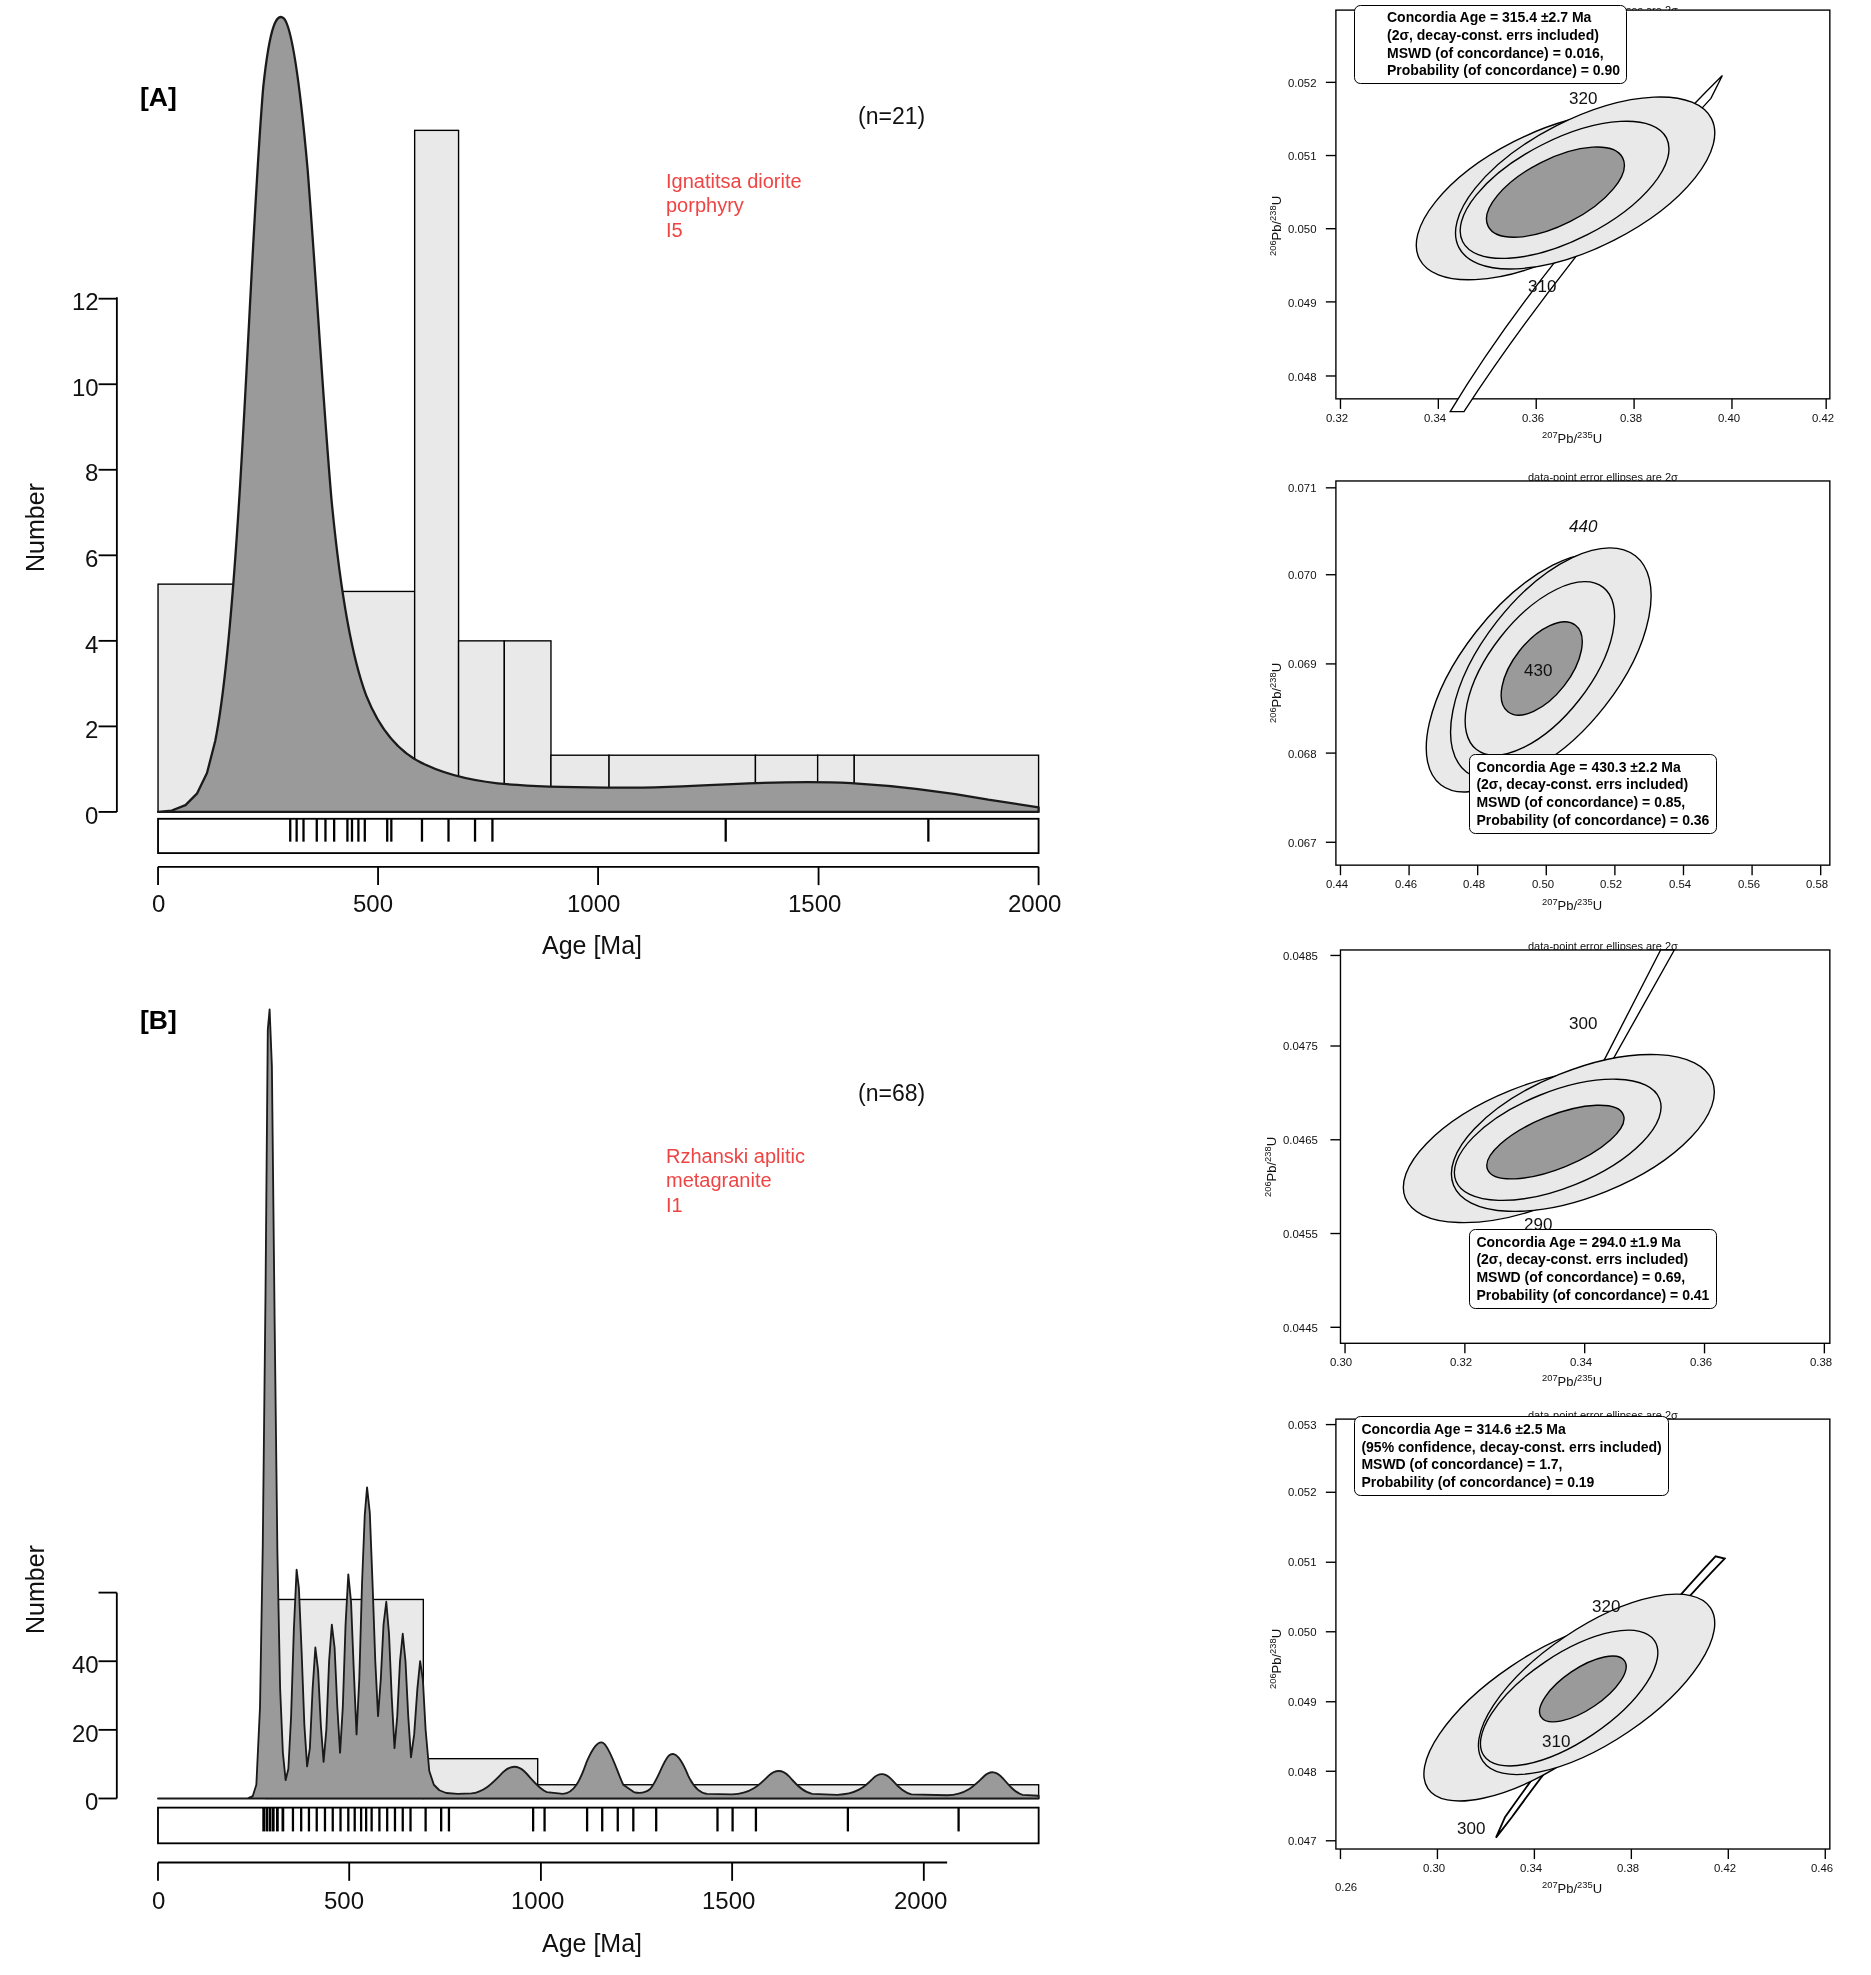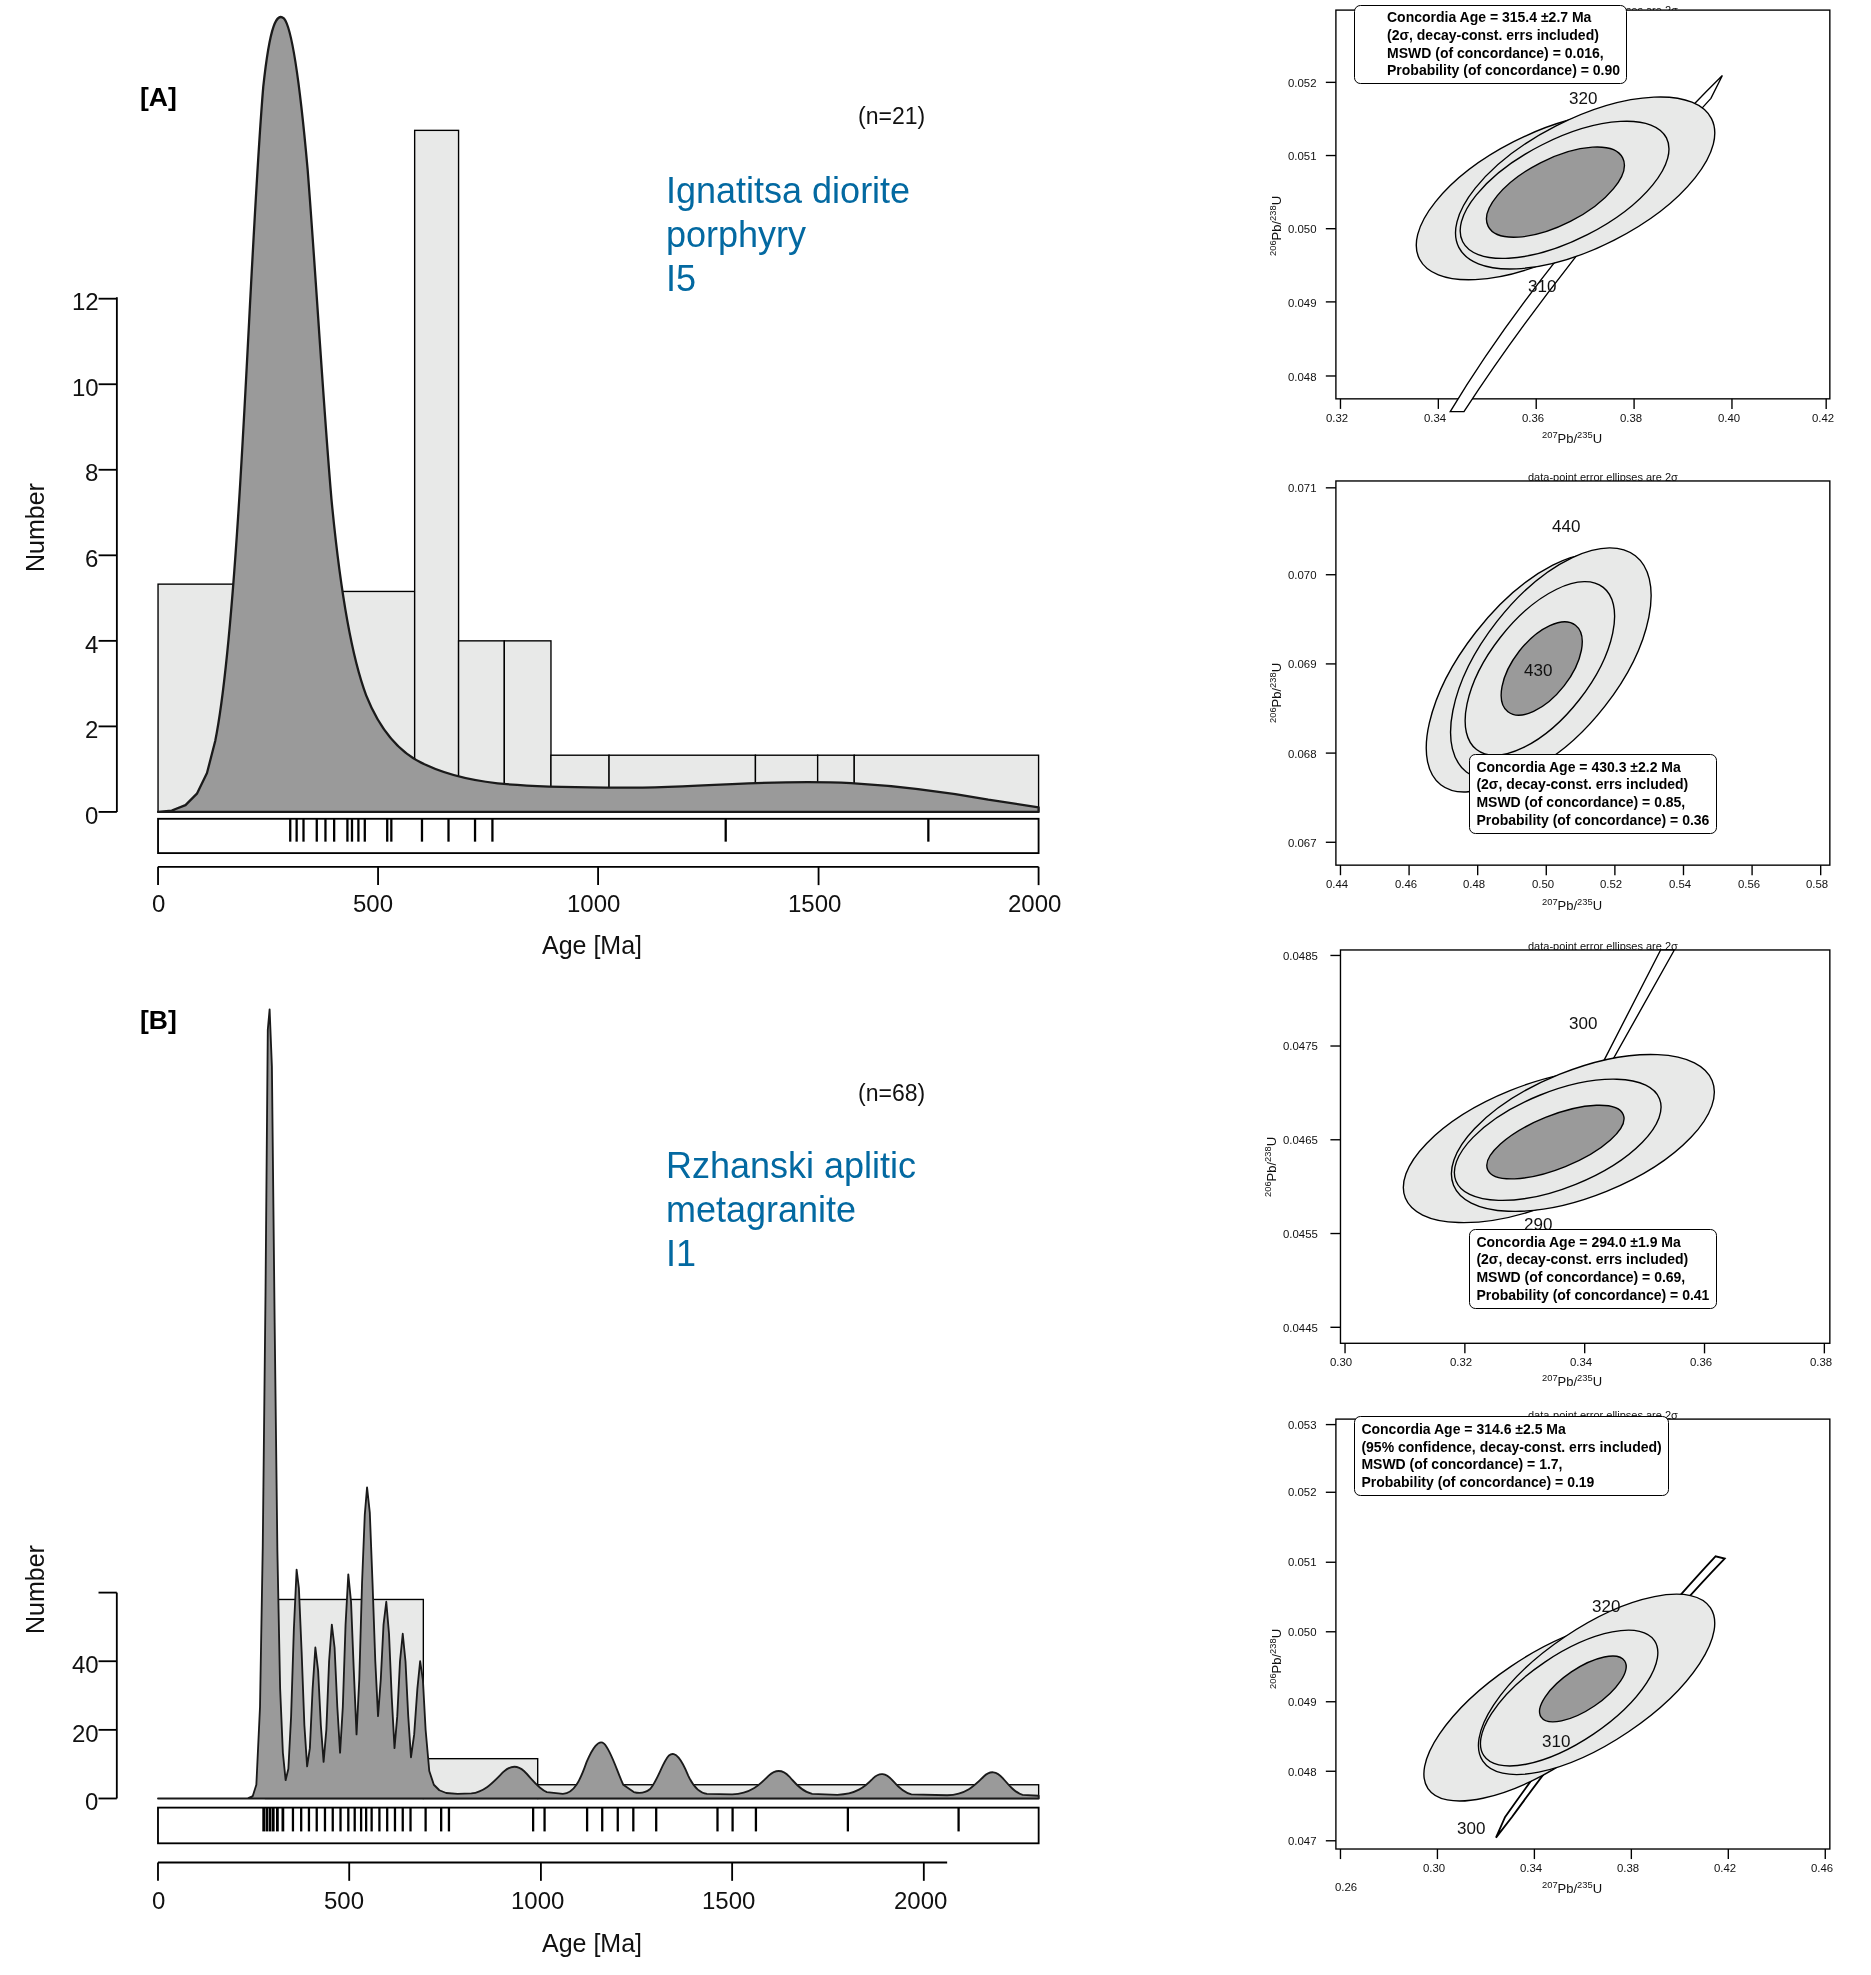--- a/index.html
+++ b/index.html
@@ -10,21 +10,21 @@
     position:relative;
     overflow:hidden;
   }
   .fig { position:absolute; inset:0; }
 
   
   .panel { position:absolute; }
   .panel-label {
     font-weight:bold; font-size:26.5px; color:#000;
   }
-  .sample-name { font-size:36px; line-height:1.22; color:#0369a1; }
+  .sample-name { font-size:20px; line-height:1.22; color:#ef4444; }
   .n-label { font-size:23px; color:#111; }
   .axis-title { font-size:25px; color:#111; }
   .axis-title.vert {
     transform:rotate(-90deg);
     transform-origin:left top;
     white-space:nowrap;
   }
   .tick-label { font-size:24px; color:#111; position:absolute; }
 
   
@@ -384,21 +384,21 @@
         <line x1="350" y1="870" x2="350" y2="892"></line>
         <line x1="500" y1="870" x2="500" y2="892"></line>
         <line x1="650" y1="870" x2="650" y2="892"></line>
         <line x1="800" y1="870" x2="800" y2="892"></line>
         <line x1="950" y1="870" x2="950" y2="892"></line>
         <line x1="1100" y1="870" x2="1100" y2="892"></line>
         <line x1="1250" y1="870" x2="1250" y2="892"></line>
       </g>
     </svg>
 
-    <div class="ell-label" style="left:303px; top:50px;">440</div>
+    <div class="ell-label" style="left:320px; top:50px;font-style:italic;">440</div>
     <div class="ell-label" style="left:275px; top:194px;">430</div>
 
     <div class="cc-tick" style="left:39px; top:15px;text-align:right;">0.071</div>
     <div class="cc-tick" style="left:39px; top:102px;">0.070</div>
     <div class="cc-tick" style="left:39px; top:191px;">0.069</div>
     <div class="cc-tick" style="left:39px; top:281px;">0.068</div>
     <div class="cc-tick" style="left:39px; top:370px;">0.067</div>
 
     <div class="cc-tick" style="left:77px; top:411px;">0.44</div>
     <div class="cc-tick" style="left:146px; top:411px;">0.46</div>

